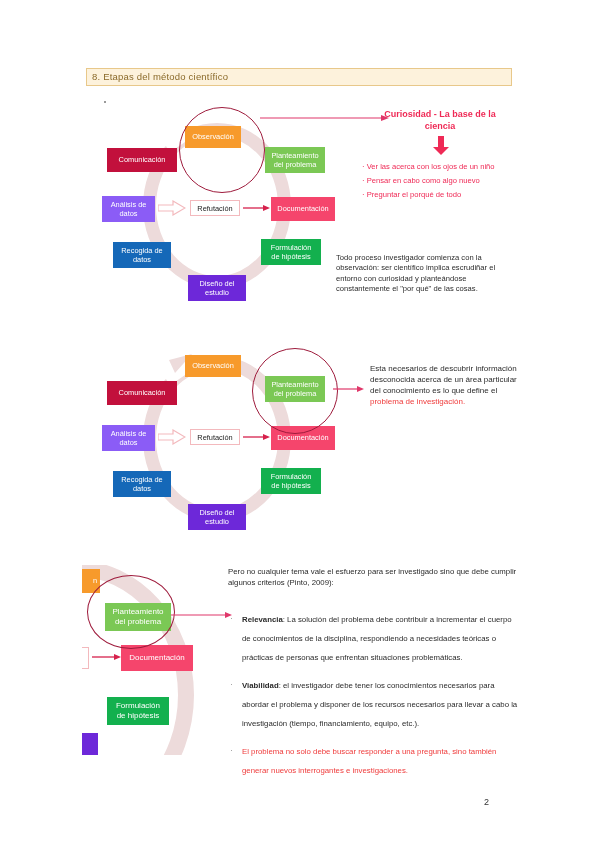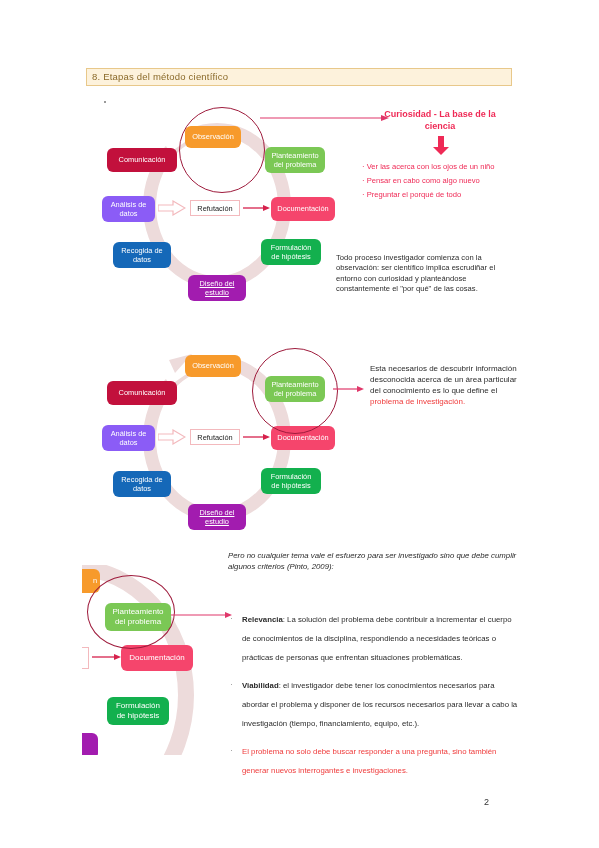--- a/index.html
+++ b/index.html
@@ -28,34 +28,34 @@
   .diagram{position:absolute;}
   .ring{
     position:absolute;border-radius:50%;
     border:13px solid #eddbdb;
     box-sizing:border-box;
   }
   .ring-mask{
     position:absolute;background:#ffffff;
   }
   .node{
-    position:absolute;border-radius:6px;
+    position:absolute;border-radius:0;
     color:#ffffff;font-size:7.4px;line-height:9.2px;
     text-align:center;display:flex;align-items:center;justify-content:center;
     box-sizing:border-box;padding:2px 3px;
     z-index:4;
   }
   .n-comunicacion{background:#c2103c;}
   .n-observacion{background:#f79a2b;}
   .n-planteamiento{background:#7bc855;}
   .n-analisis{background:#8b5cf6;}
   .n-documentacion{background:#f5456c;}
   .n-recogida{background:#1568b8;}
   .n-formulacion{background:#13b04e;}
-  .n-diseno{background:#a21caf;text-decoration:underline;}
+  .n-diseno{background:#6d28d9;}
 
   .refutacion{
     position:absolute;background:#ffffff;border:1px solid #f3b9bd;
     font-size:7.4px;color:#222;display:flex;align-items:center;justify-content:center;
     box-sizing:border-box;z-index:5;
   }
   .hollow-arrow{position:absolute;z-index:5;}
   .thin-arrow{position:absolute;z-index:5;}
   .highlight-circle{
     position:absolute;border:1.4px solid #9e1b3c;border-radius:50%;
@@ -234,21 +234,21 @@
     </svg>
 
     <div class="highlight-circle" style="left:5px;top:10px;width:88px;height:74px;"></div>
 
     <svg class="callout-line" style="left:89px;top:44px;" width="62" height="12" viewBox="0 0 62 12">
       <line x1="0" y1="6" x2="55" y2="6" stroke="#e0376a" stroke-width="1.2"></line>
       <polygon points="61,6 54,3 54,9" fill="#e0376a"></polygon>
     </svg>
   </div>
 
-  <div class="b3-intro" style="left:228px;top:550px;width:290px;font-style:italic;">Pero no cualquier tema vale el esfuerzo para ser investigado sino que debe cumplir algunos criterios (Pinto, 2009):</div>
+  <div class="b3-intro" style="left:228px;top:566px;width:290px;">Pero no cualquier tema vale el esfuerzo para ser investigado sino que debe cumplir algunos criterios (Pinto, 2009):</div>
 
   <div class="b3-list" style="left:228px;top:610px;width:290px;">
     <div class="li"><b>Relevancia</b><span>: La solución del problema debe contribuir a incrementar el cuerpo de conocimientos de la disciplina, respondiendo a necesidades teóricas o prácticas de personas que enfrentan situaciones problemáticas.</span></div>
     <div class="li"><b>Viabilidad</b><span>: el investigador debe tener los conocimientos necesarios para abordar el problema y disponer de los recursos necesarios para llevar a cabo la investigación (tiempo, financiamiento, equipo, etc.).</span></div>
     <div class="li red"><span>El problema no solo debe buscar responder a una pregunta, sino también generar nuevos interrogantes e investigaciones.</span></div>
   </div>
 
   <div class="pagenum">2</div>
 
 </div>

